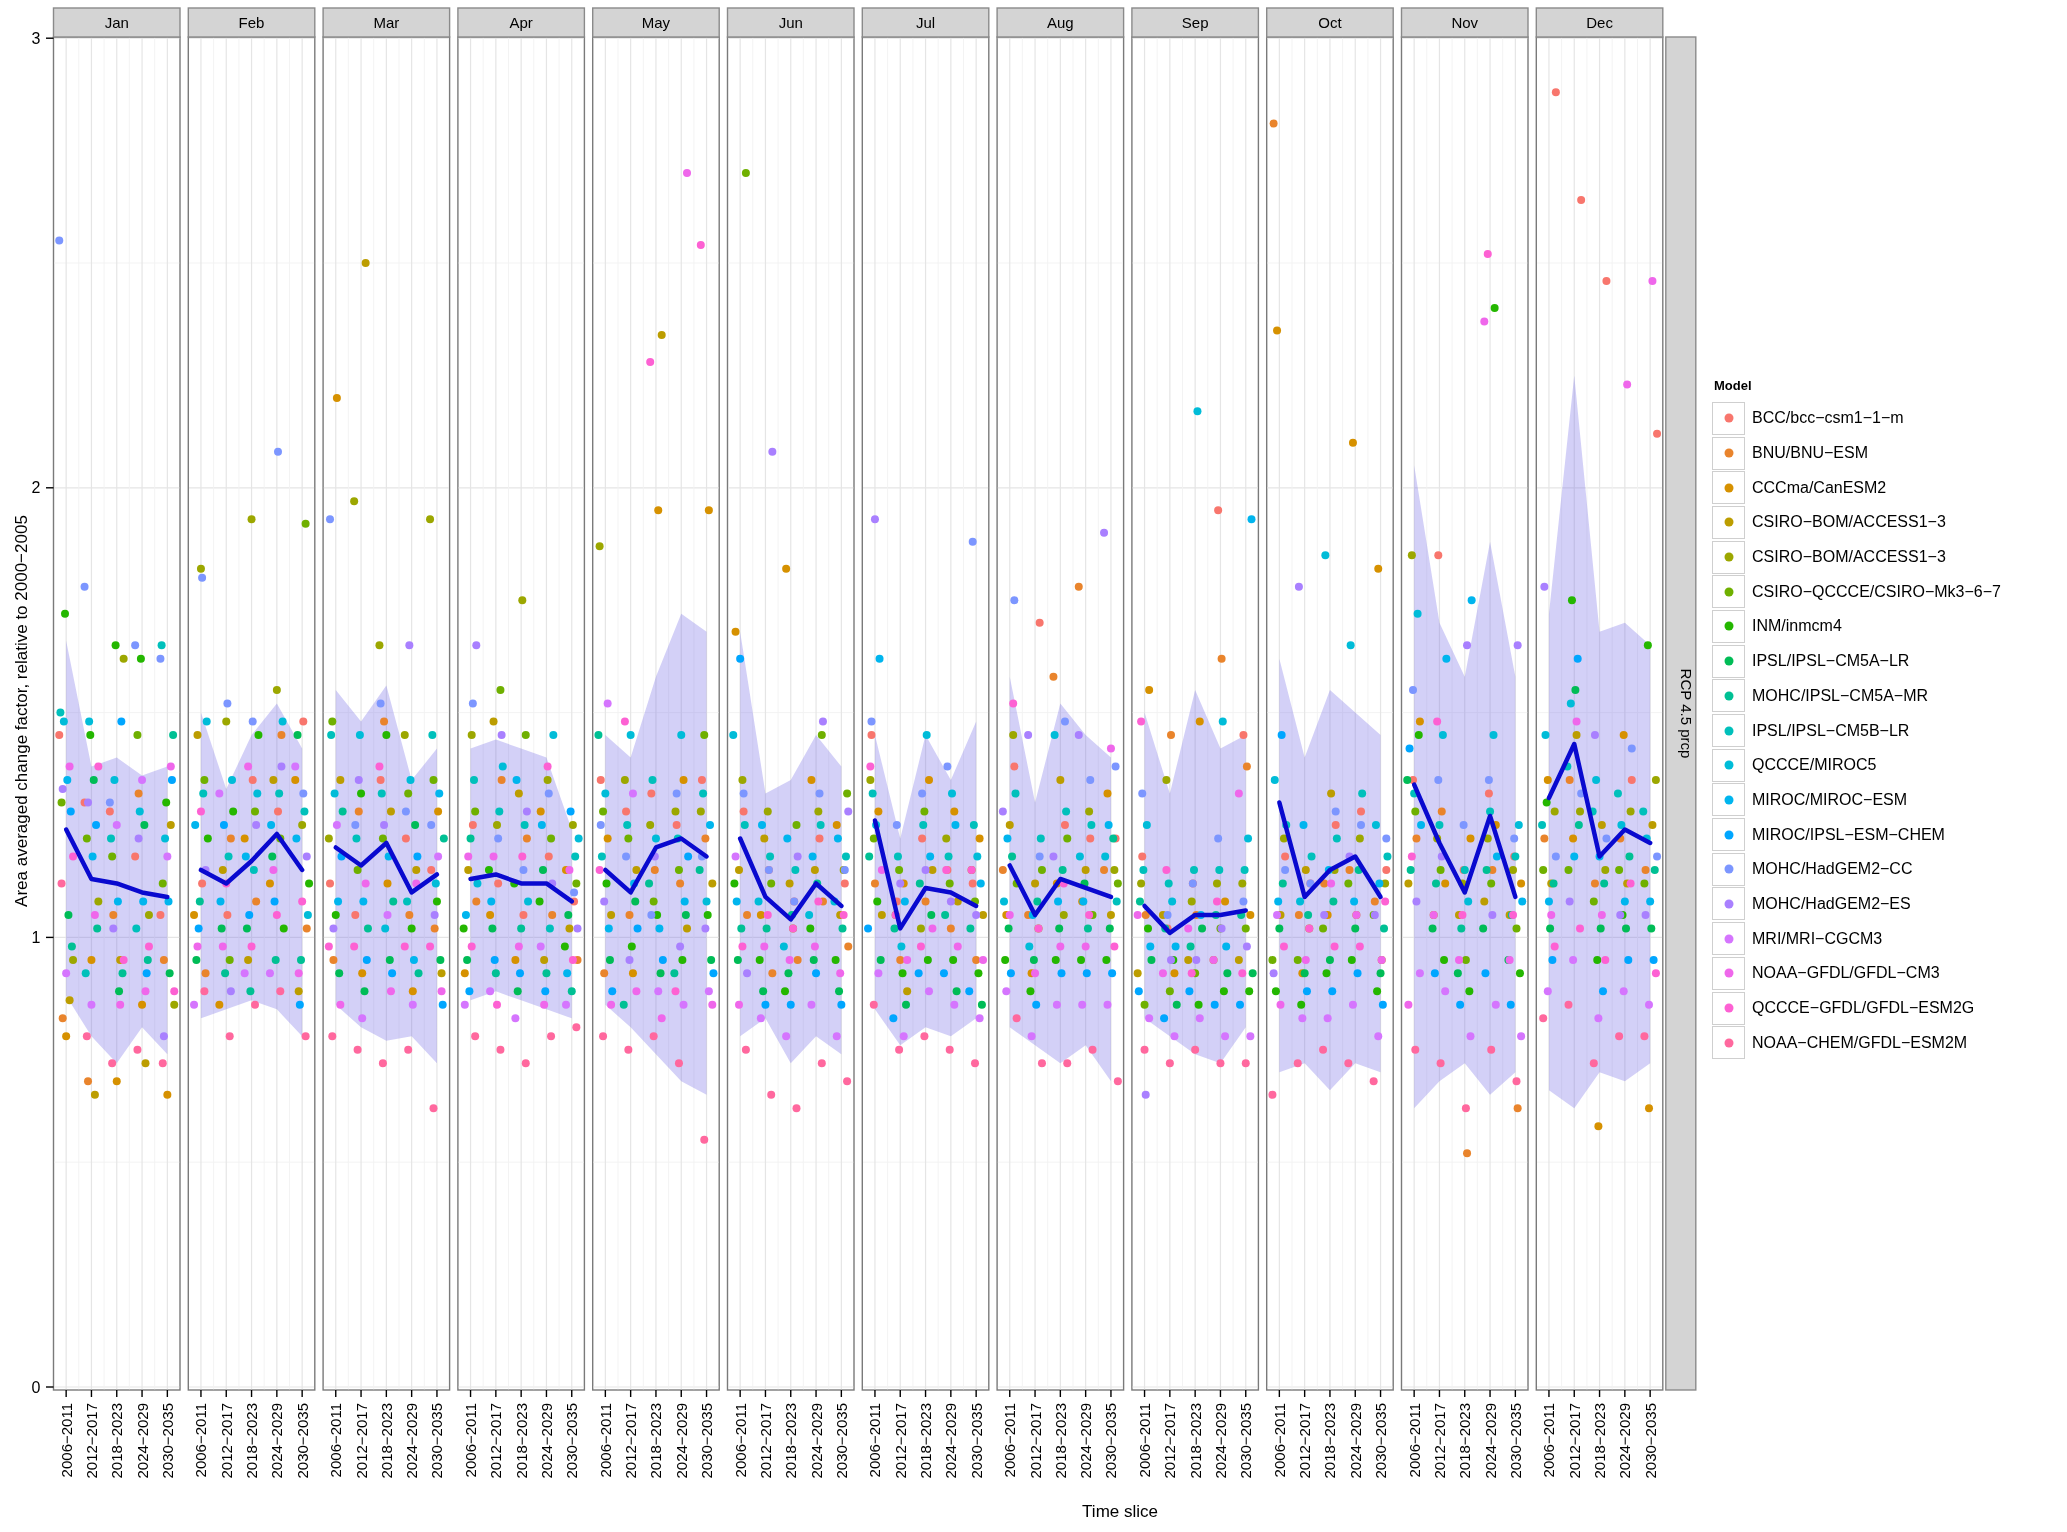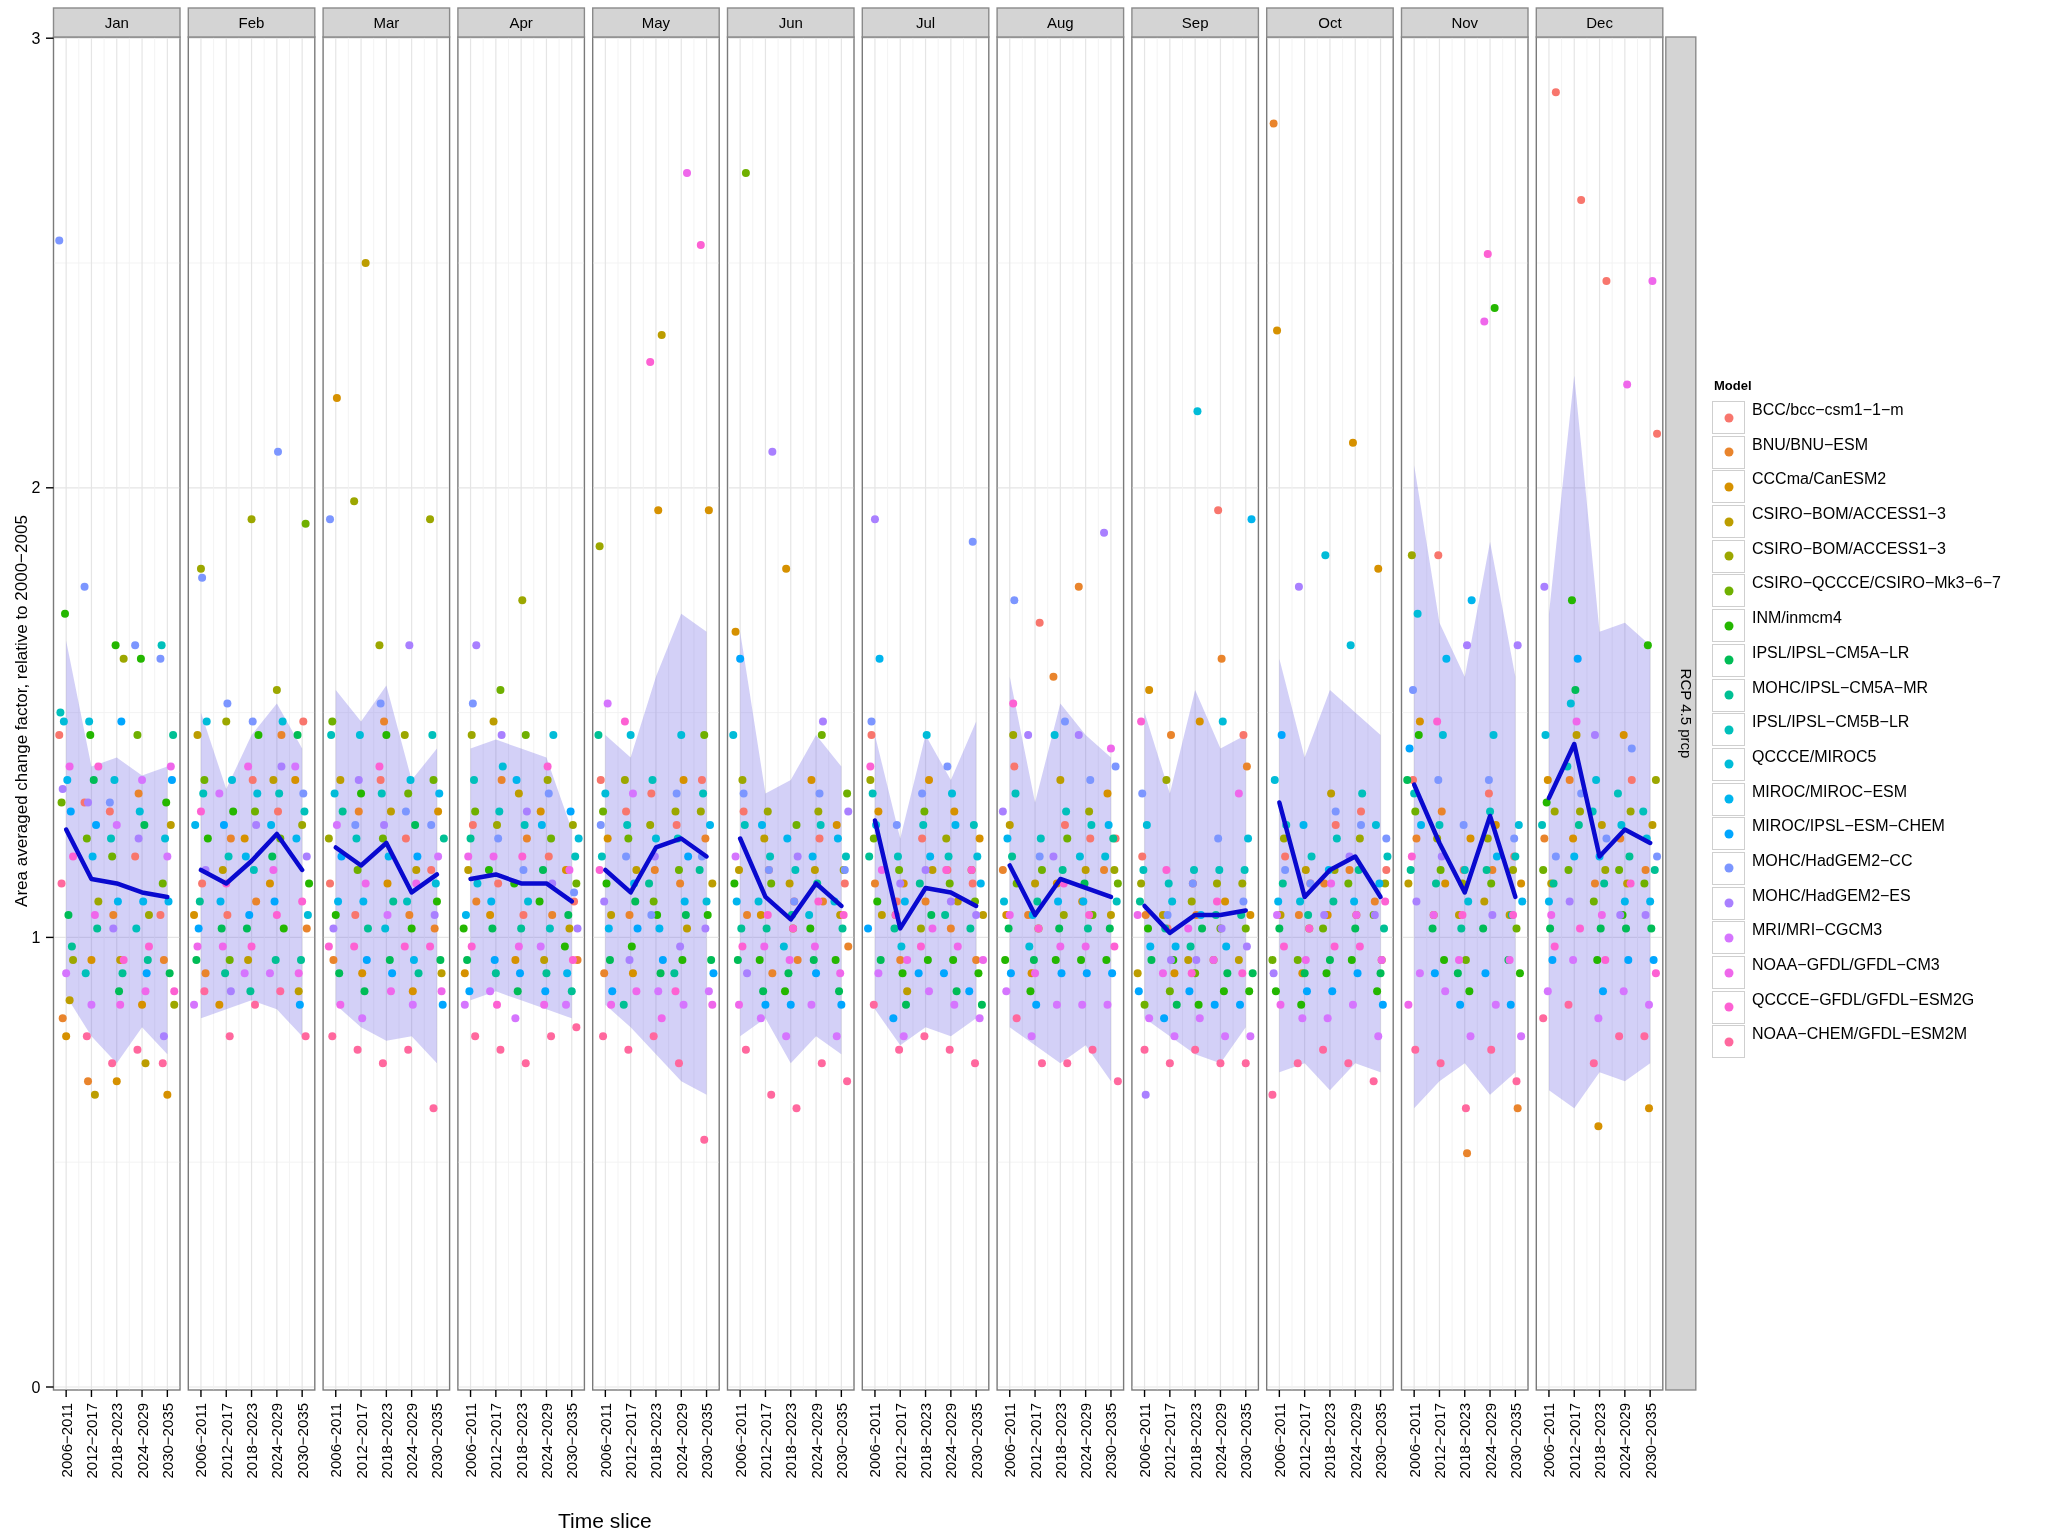--- a/index.html
+++ b/index.html
@@ -1,23 +1,23 @@
 <!DOCTYPE html>
 <html><head>
 <meta charset="utf-8">
 <style>
   html,body{margin:0;padding:0;background:#ffffff;}
   body{width:2067px;height:1532px;position:relative;font-family:"Liberation Sans",sans-serif;-webkit-font-smoothing:antialiased;}
   .chart-wrap{position:absolute;inset:0;}
   svg{position:absolute;left:0;top:0;}
   .y-title{position:absolute;left:-248px;top:701px;width:540px;text-align:center;transform:rotate(-90deg);font-size:17px;color:#000;}
-  .x-title{position:absolute;left:558px;top:1502px;width:600px;text-align:left;font-size:21px;color:#000;margin-top:7px;}
+  .x-title{position:absolute;left:558px;top:1502px;width:600px;text-align:right;font-size:17px;color:#000;}
   .legend{position:absolute;left:1712px;top:378px;width:350px;}
   .legend-title{font-size:13px;font-weight:bold;color:#000;margin:0 0 8px 2px;}
-  .legend-item{display:flex;height:34.7px;}
+  .legend-item{display:flex;align-items:center;height:34.7px;}
   .legend-key{width:31px;height:31px;background:#ffffff;border:1px solid #cfcfcf;position:relative;flex:0 0 auto;}
   .legend-dot{position:absolute;left:50%;top:50%;width:9px;height:9px;border-radius:50%;transform:translate(-50%,-50%);}
   .legend-label{margin-left:7px;font-size:16px;color:#000;white-space:nowrap;}
 </style>
 </head>
 <body>
 
 <div class="chart-wrap">
   <svg id="plot" width="2067" height="1532">
       <g>

